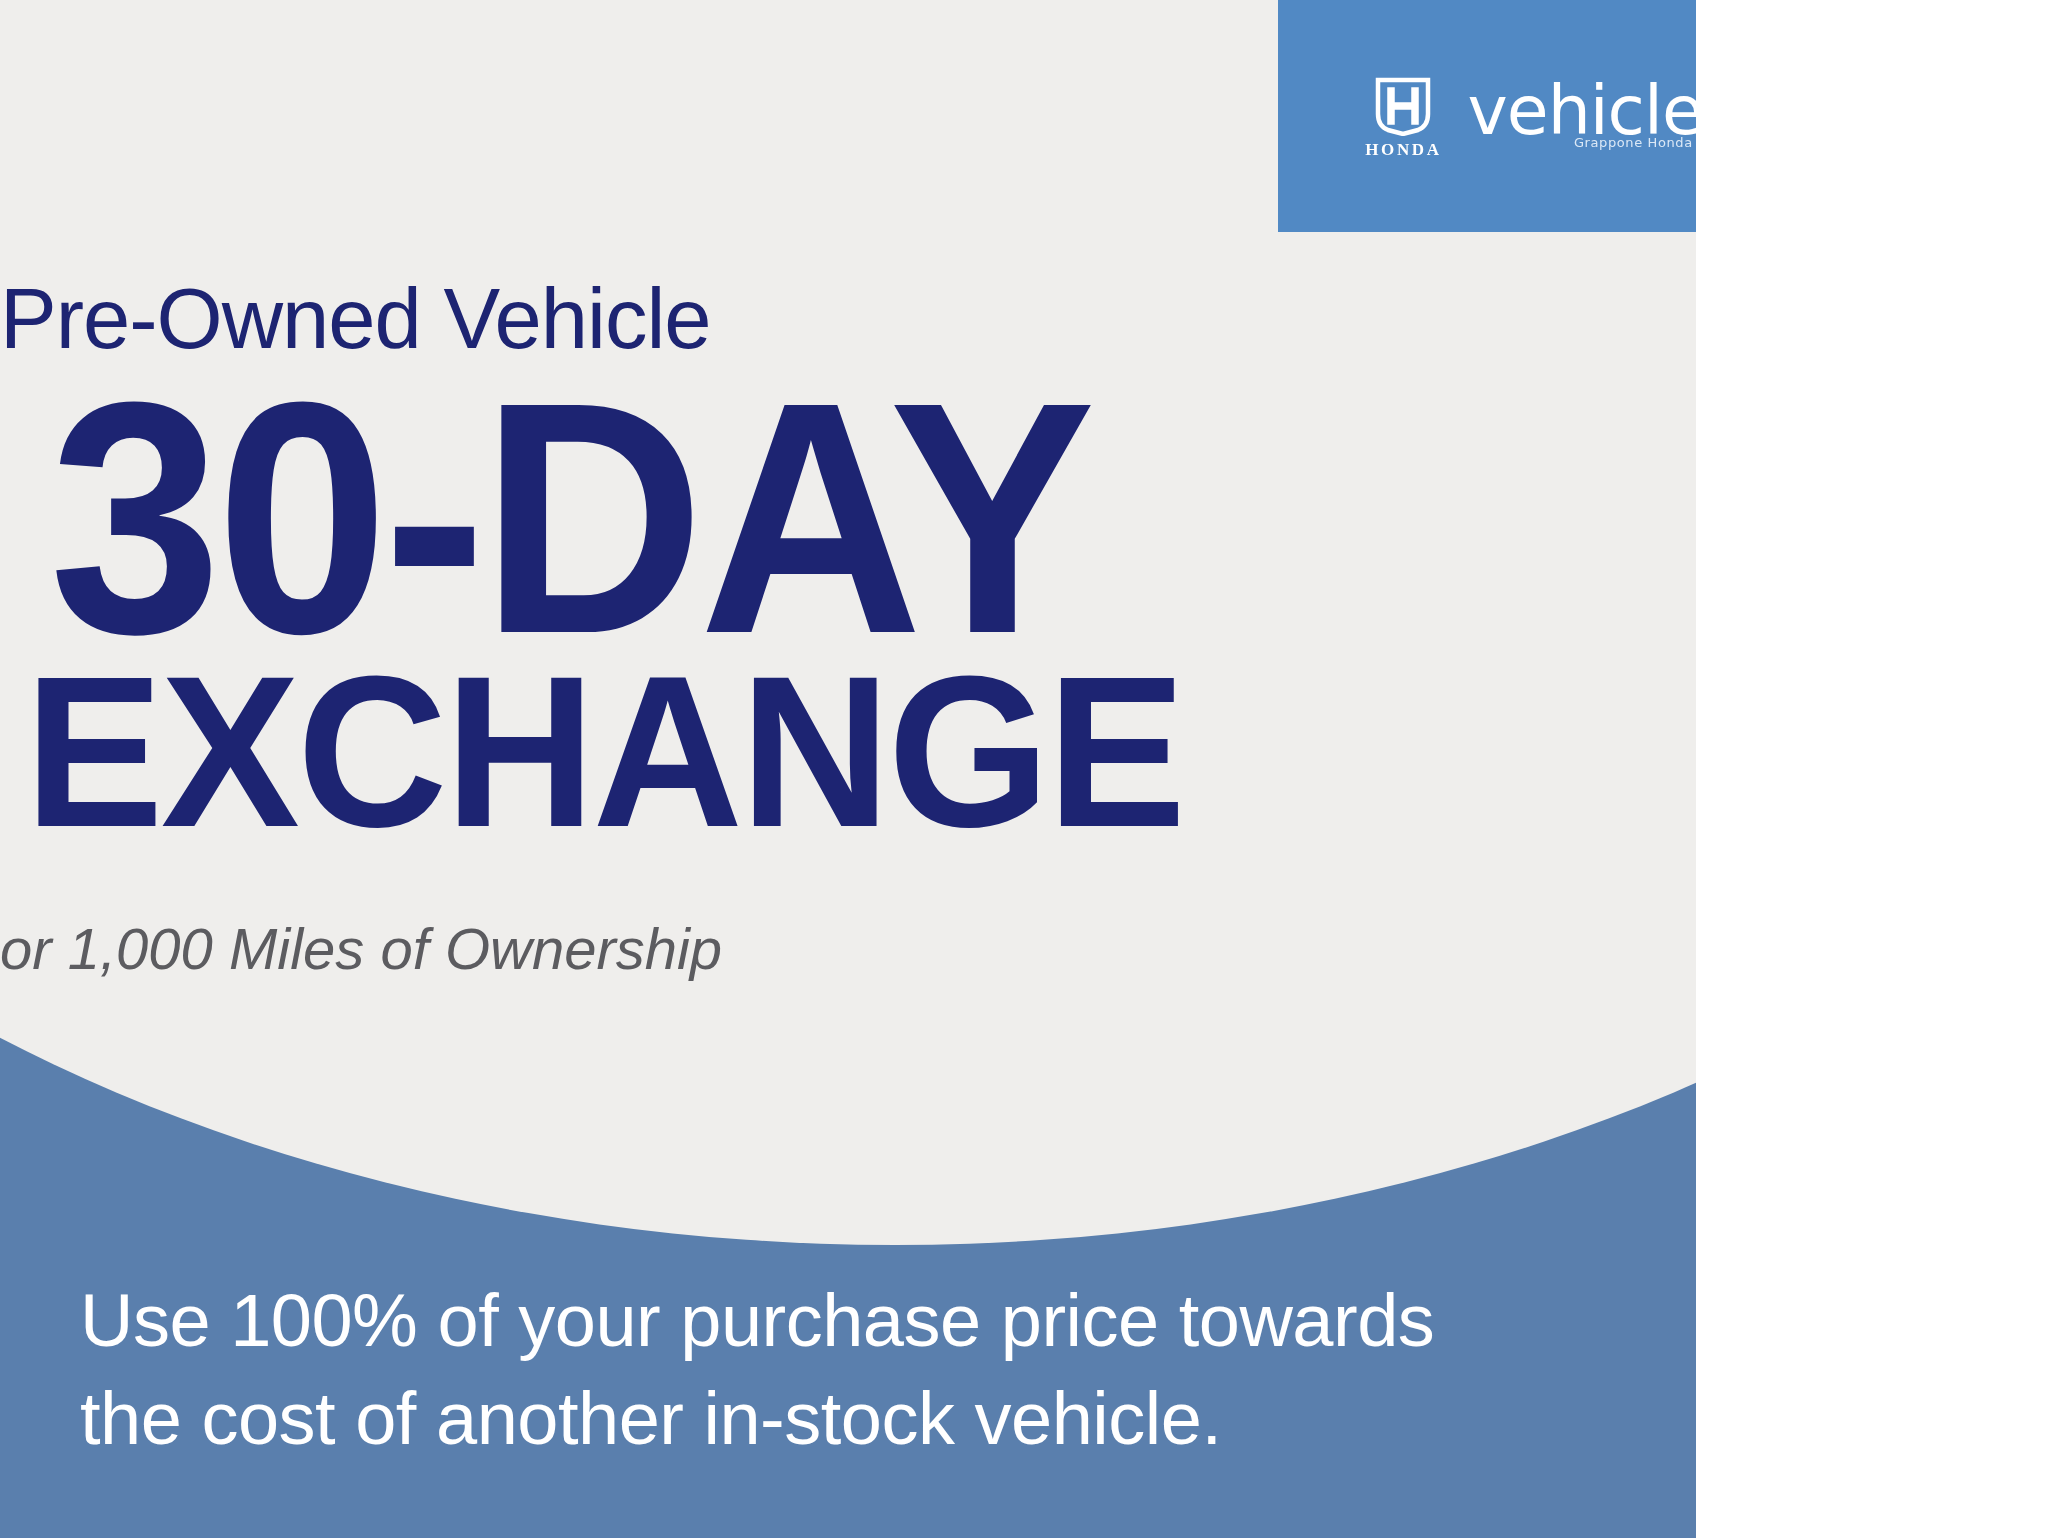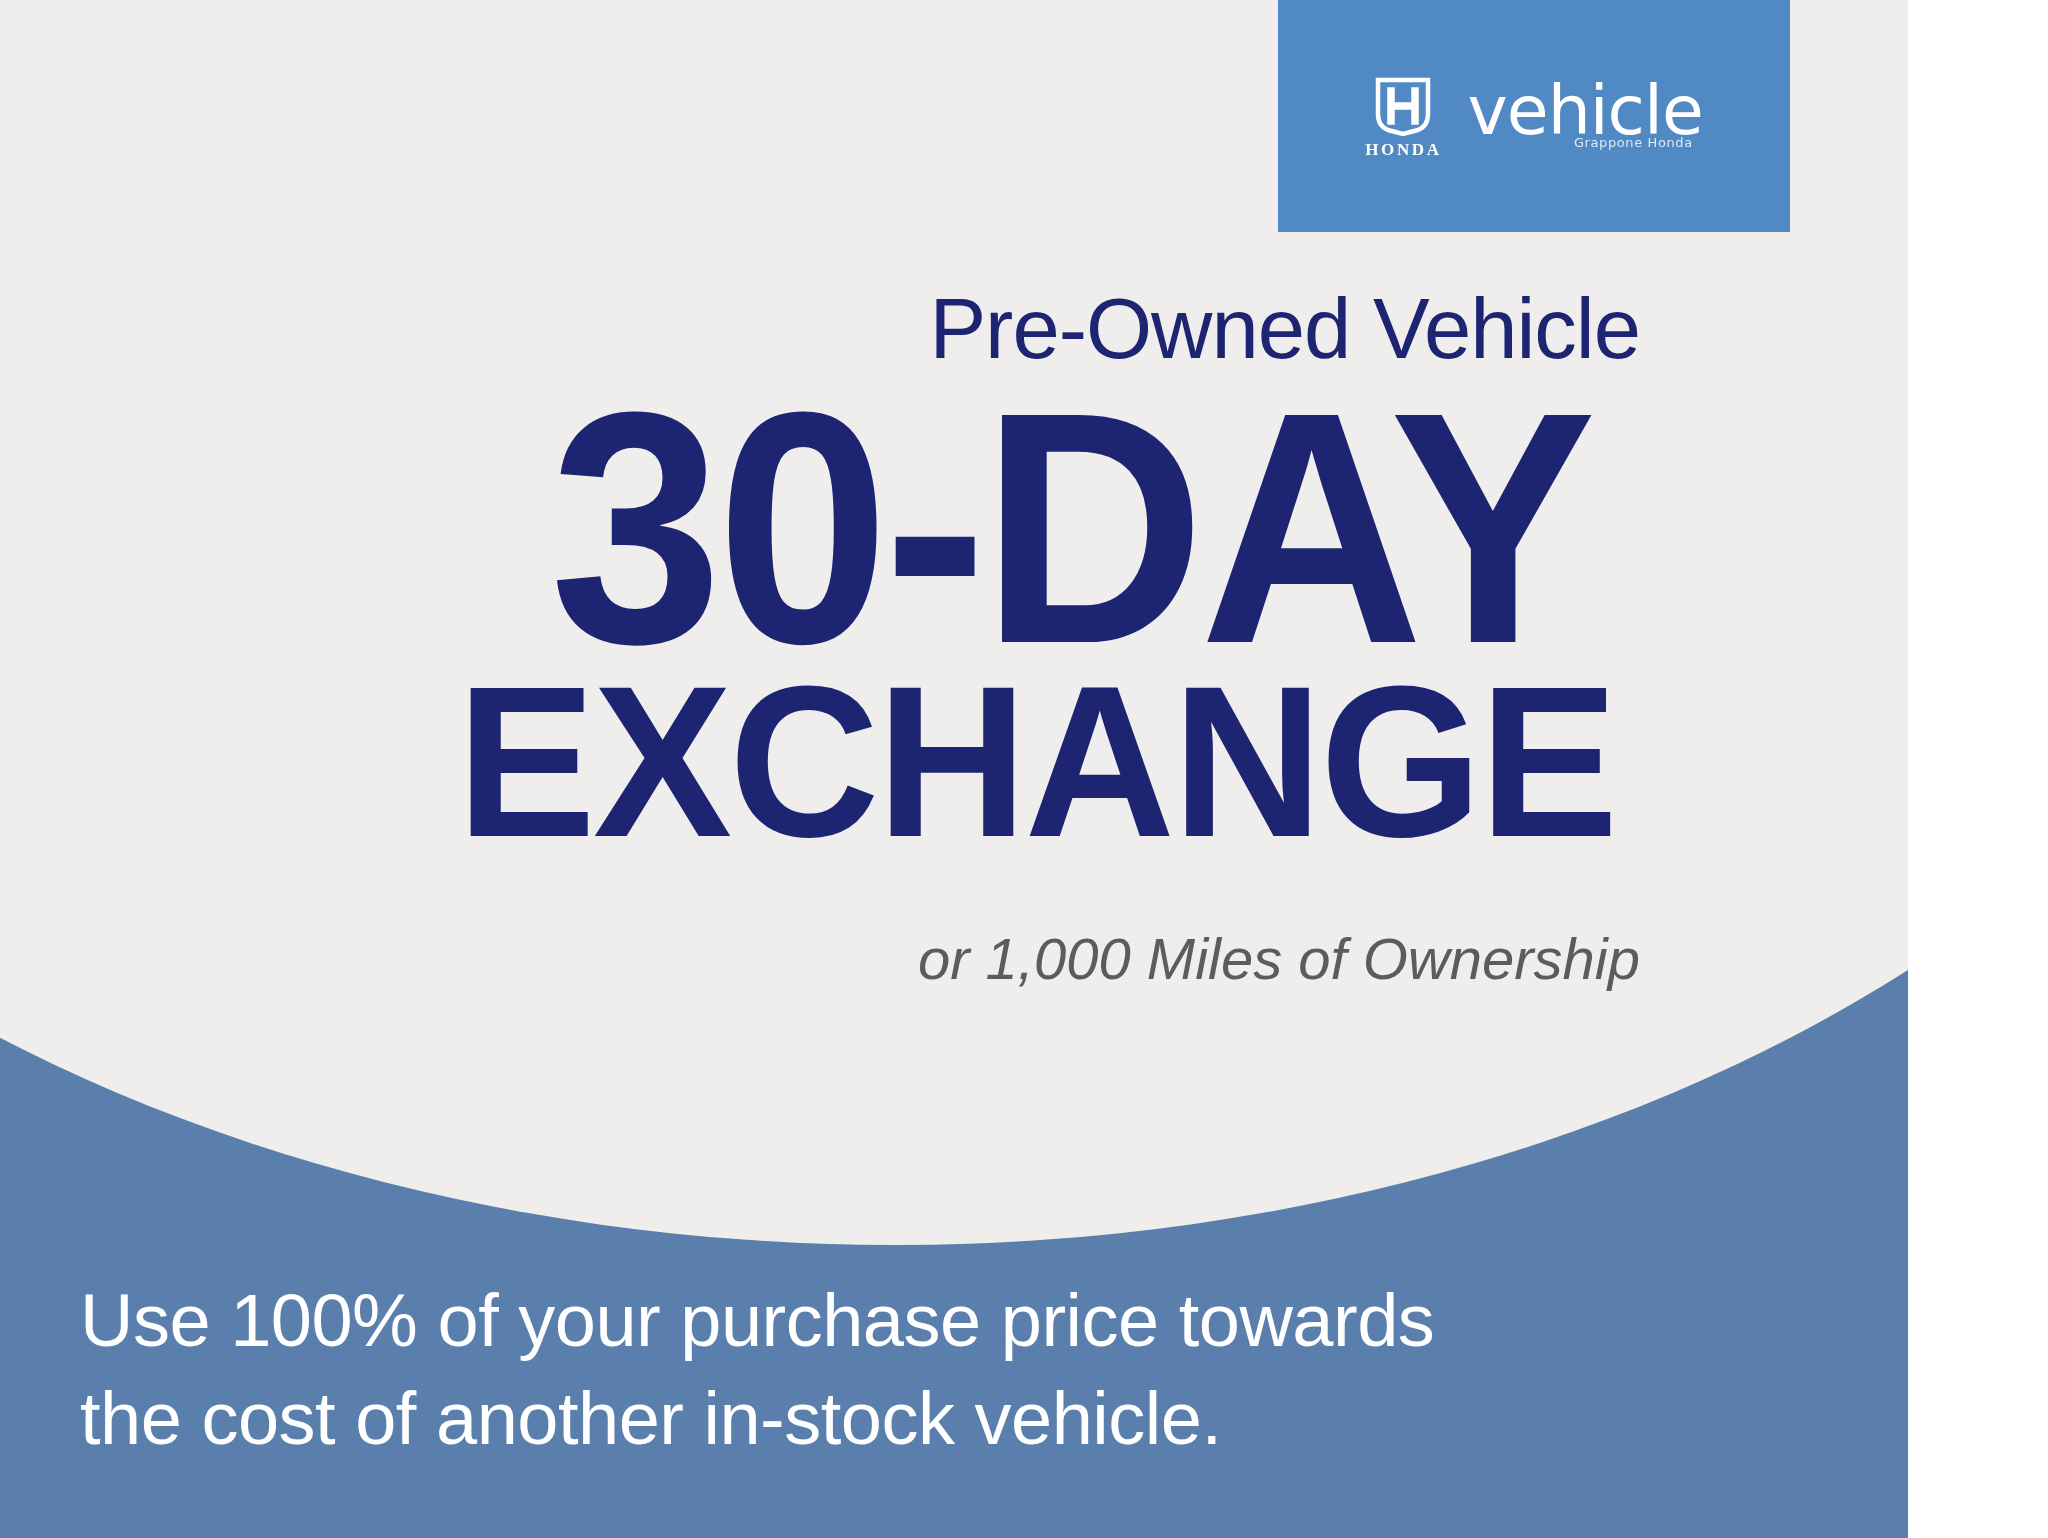--- a/index.html
+++ b/index.html
@@ -2,21 +2,21 @@
 <html><head>
 <meta charset="utf-8">
 <style>
   html, body {
     margin: 0;
     padding: 0;
     background: #ffffff;
   }
   #poster {
     position: relative;
-    width: 1908px;
+    width: 1696px;
     height: 1538px;
     overflow: hidden;
     background: #5a7fad;
     font-family: "Liberation Sans", sans-serif;
   }
 
   
   .bg-blue {
     position: absolute;
     inset: 0;
@@ -93,23 +93,23 @@
     align-self: flex-end;
     margin-top: -6px;
     margin-right: 10px;
     font-family: "DejaVu Sans", sans-serif;
   }
 
   
   .headline-stack {
     position: absolute;
     left: 0;
-    top: 286px;
+    top: 276px;
     width: 1640px;
-    text-align: right;
+    text-align: left;
   }
   .kicker {
     color: #1d2472;
     font-size: 85px;
     font-weight: 500;
     letter-spacing: -1px;
     line-height: 1;
     margin: 0;
     font-family: "Liberation Sans", sans-serif;
   }

